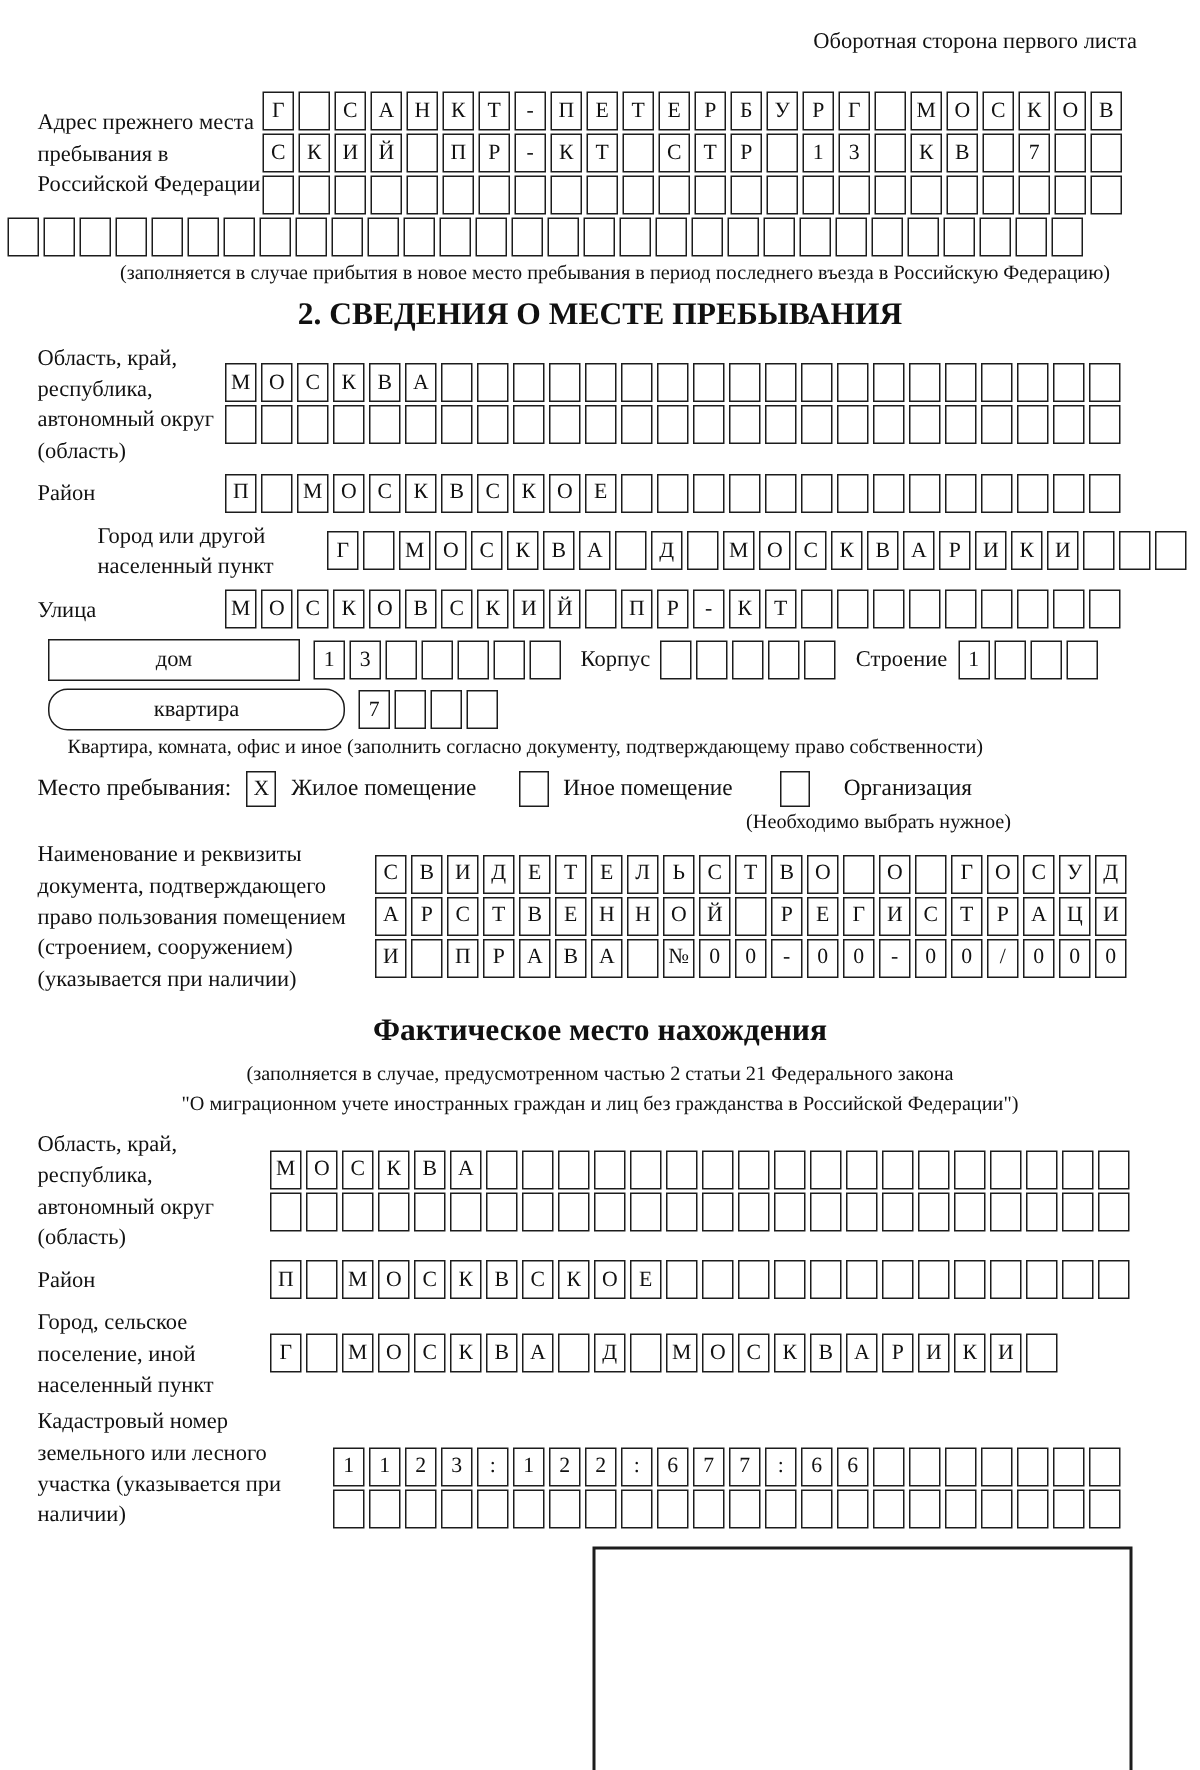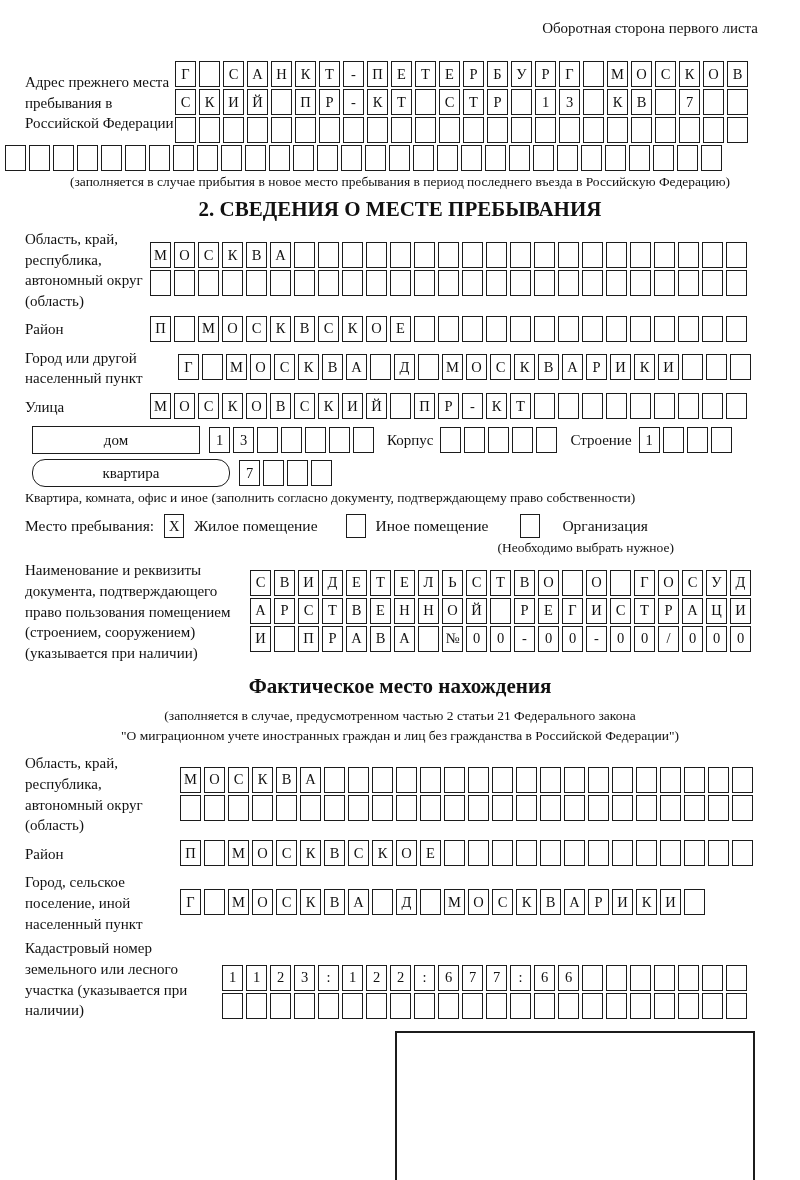--- a/index.html
+++ b/index.html
@@ -16,24 +16,24 @@
   .frow { display:flex; align-items:center; margin-left:25px; }
   .flabel { font-size:15px; line-height:1.38; flex:0 0 auto; }
 
   .cellcol { display:flex; flex-direction:column; }
   .cellrow { display:flex; margin-bottom:2px; }
   .cell {
     width:21px; height:26px; border:1.5px solid #1c1c1c; margin-right:3px;
     display:inline-flex; align-items:center; justify-content:center;
     font-size:14.5px; flex:0 0 auto; background:#fff;
   }
-  .note { text-align:center; font-size:13.5px; margin-top:3px; }
+  .note { text-align:center; font-size:13.5px; margin-top:3px;padding-left:20px; }
   .sec-title { text-align:center; font-weight:bold; font-size:21px; margin-top:7px; margin-bottom:7px; }
 
-  .w150 { width:150px; } .w125 { width:125px; } .w153 { width:153px; }
+  .w150 { width:150px; } .w125 { width:125px; } .w153 { width:153px;margin-left:40px; }
   .w225 { width:225px; } .w155 { width:155px; } .w197 { width:197px; }
 
   .overflow-row { margin-left:5px; margin-top:0px; }
 
   .houserow { display:flex; align-items:center; margin-left:32px; margin-top:5px; }
   .wbox {
     border:1.5px solid #1c1c1c; height:28px; display:flex; align-items:center;
     justify-content:center; font-size:15px; margin-right:9px; background:#fff;
   }
   .wbox.dom { width:168px; } .wbox.kv { width:198px;border-radius:13px; }

